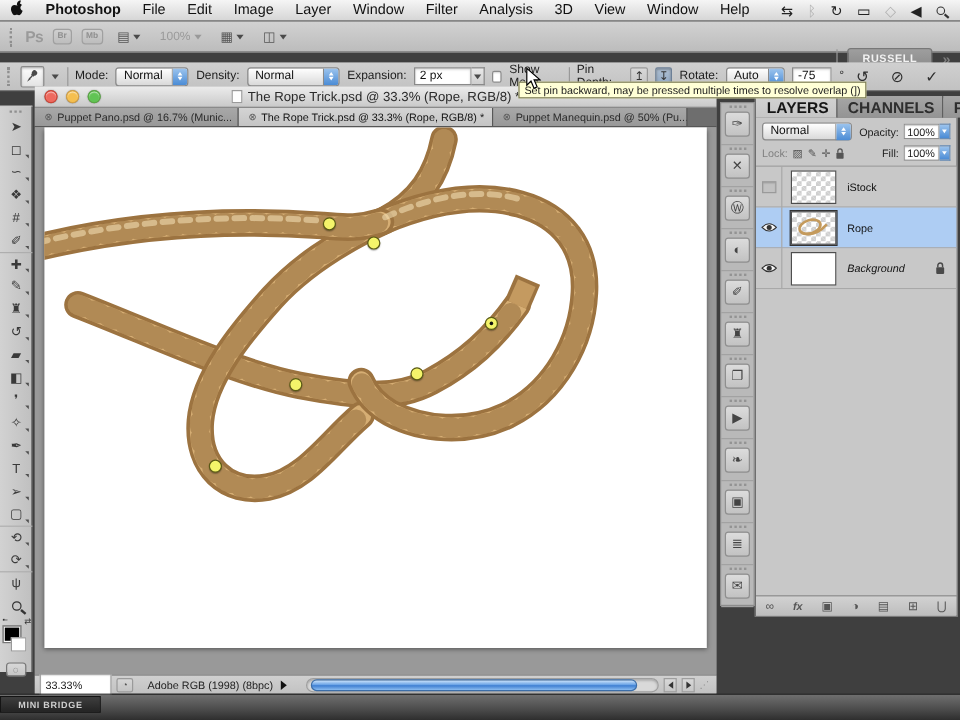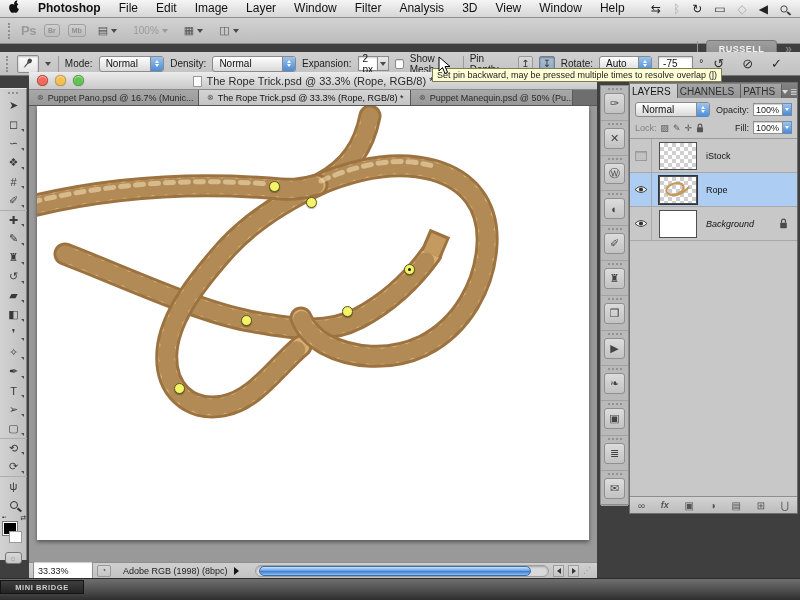--- a/index.html
+++ b/index.html
@@ -132,21 +132,21 @@
   .dock-cell { height:35px; border-bottom:1px solid #a2a2a2; display:flex; flex-direction:column; align-items:center; }
   .dock-cell .ddots { width:14px; border-top:2px dotted #939393; margin:2px 0 1px 0; }
   .dock-btn { width:21px; height:21px; margin-top:2px; border:1px solid #8f8f8f; border-radius:3px;
     background:linear-gradient(#dcdcdc,#c2c2c2); display:flex; align-items:center; justify-content:center;
     font-size:11px; color:#444; }
 
   
   #layers-panel { position:absolute; left:629px; top:82px; width:169px; height:432px; background:#c8c8c8;
     border:1px solid #6e6e6e; display:flex; flex-direction:column; }
   #panel-tabs { height:15px; background:linear-gradient(#848484,#6d6d6d); display:flex; align-items:flex-end; }
-  .ptab { font-size:10px; font-weight:normal; padding:2px 6px 1px 2px; color:#2e2e2e; background:linear-gradient(#a6a6a6,#949494);
+  .ptab { font-size:13px; font-weight:bold; padding:2px 6px 1px 9px; color:#2e2e2e; background:linear-gradient(#a6a6a6,#949494);
     border-right:1px solid #5f5f5f; }
   .ptab.active { background:linear-gradient(#d2d2d2,#c6c6c6); color:#151515; }
   #panel-menu { margin-left:auto; color:#ddd; font-size:9px; padding:0 4px 1px 0; display:flex; align-items:center; gap:2px; }
   #panel-controls { padding:4px 5px 3px 5px; border-bottom:1px solid #9a9a9a; }
   .pc-row { display:flex; align-items:center; gap:4px; margin-bottom:4px; font-size:9px; color:#1c1c1c; }
   #blend-select { width:84px; height:15px; }
   .val-box { width:30px; height:13px; background:#fff; border:1px solid #8f8f8f; box-shadow:inset 0 1px 1px rgba(0,0,0,.2);
     display:flex; align-items:center; justify-content:flex-end; padding:0 3px; font-size:9px; }
   .val-drop { width:9px; height:13px; background:linear-gradient(#9cc4ee,#4a8bd5); border:1px solid #6a8db5; border-left:none;
     display:flex; align-items:center; justify-content:center; }
@@ -271,21 +271,21 @@
   <span class="aqua-select" style="width:92px">
     <span class="val">Normal</span>
     <span class="stepper">
         <span class="tri-u"></span>
         <span class="tri-d"></span>
       </span>
   </span>
 
   <span>Expansion:</span>
   <span style="display:flex">
-    <span class="text-field" style="width:20px">2 px</span>
+    <span class="text-field" style="width:48px">2 px</span>
     <span class="mini-drop">
         <span class="car-dn"></span>
       </span>
   </span>
 
   <span class="checkbox"></span>
   <span>Show Mesh</span>
   <span class="vsep"></span>
 
   <span>Pin Depth:</span>

